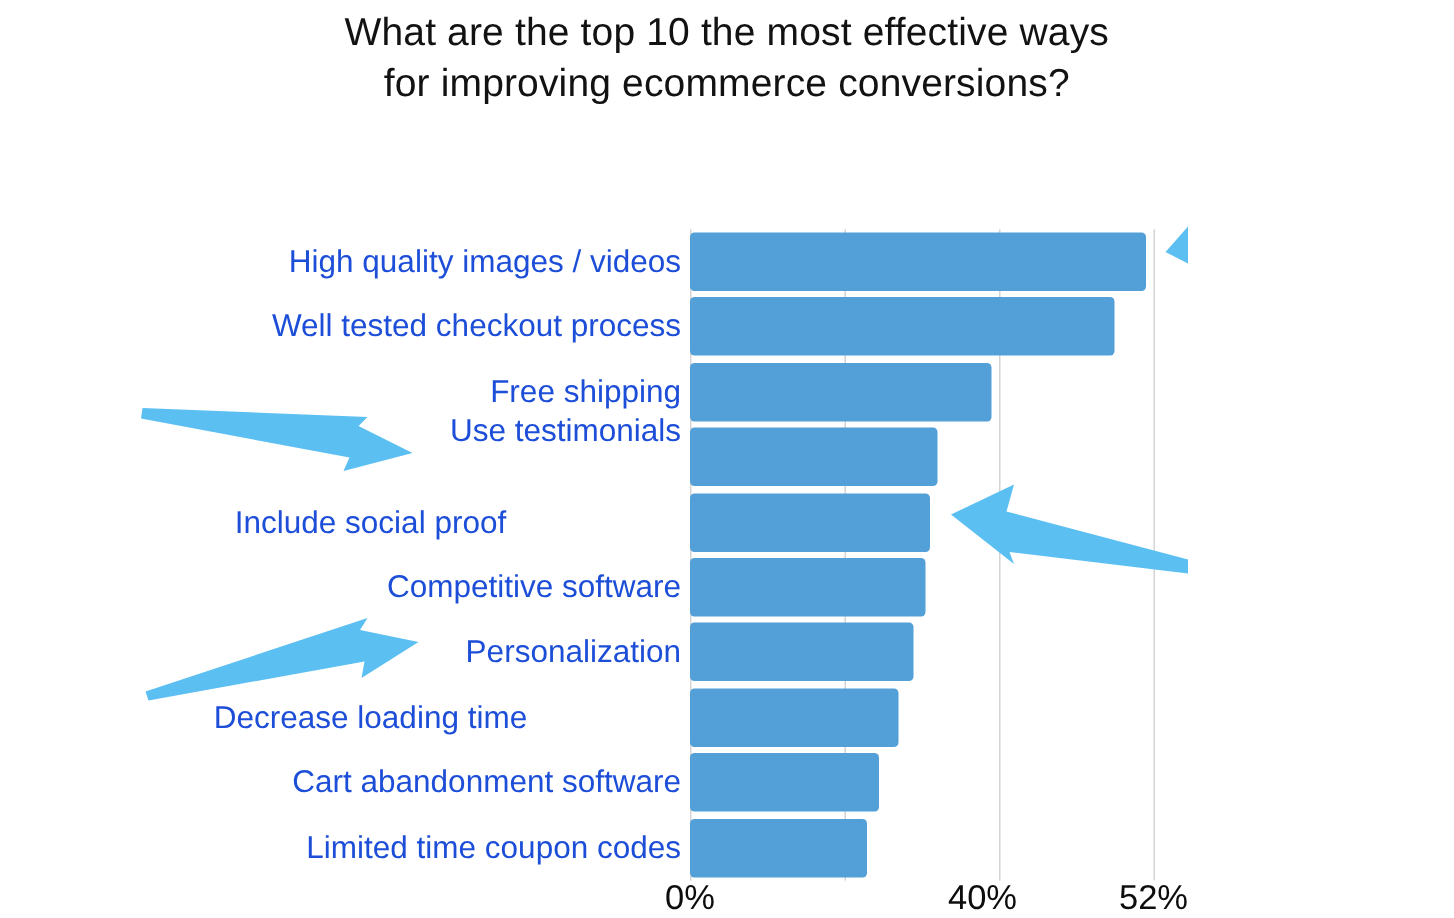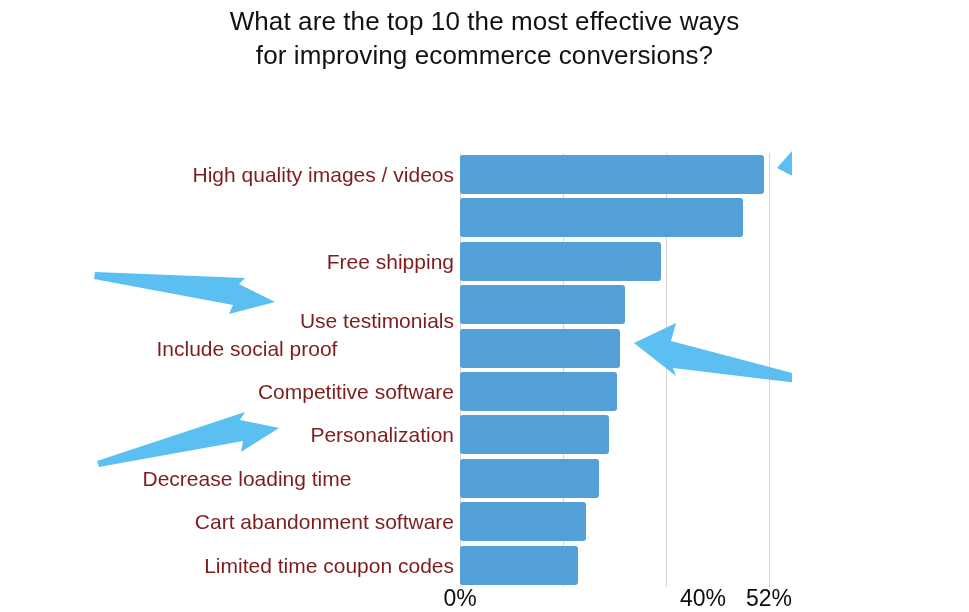--- a/index.html
+++ b/index.html
@@ -90,21 +90,21 @@
     height: 434px;
   }
   .cat-label {
     position: absolute;
     right: 0;
     width: 414px;
     height: 43.4px;
     line-height: 43.4px;
     text-align: right;
     font-size: 21px;
-    color: #7f1d1d;
+    color: #1d4ed8;
     white-space: nowrap;
   }
 
   
   .tick-labels {
     position: absolute;
     left: 0;
     top: 585px;
     width: 969px;
     height: 30px;
@@ -174,33 +174,34 @@
           <div class="bar" title="Cart abandonment software — 24.5%" style="width: 126.175px; background: rgb(83, 159, 216);"></div>
         </div>
         <div class="bar-row" style="top: 390.6px; height: 43.4px; width: 320px;">
           <div class="bar" title="Limited time coupon codes — 23%" style="width: 118.45px; background: rgb(83, 159, 216);"></div>
         </div>
       </div>
   </div>
 
   <div class="cat-labels">
       <div class="cat-label" style="top: 0px; height: 43.4px; line-height: 43.4px;">High quality images / videos</div>
+      <div class="cat-label" style="top: 43.4px; height: 43.4px; line-height: 43.4px;">Well tested checkout process</div>
       <div class="cat-label" style="top: 86.8px; height: 43.4px; line-height: 43.4px;">Free shipping</div>
-      <div class="cat-label" style="top: 146px; height: 43.4px; line-height: 43.4px; text-align: right;">Use testimonials</div>
+      <div class="cat-label" style="top: 113px; height: 43.4px; line-height: 43.4px; text-align: right;">Use testimonials</div>
       <div class="cat-label" style="top: 173.6px; height: 43.4px; line-height: 43.4px; text-align: center;">Include social proof</div>
       <div class="cat-label" style="top: 217px; height: 43.4px; line-height: 43.4px;">Competitive software</div>
       <div class="cat-label" style="top: 260.4px; height: 43.4px; line-height: 43.4px;">Personalization</div>
       <div class="cat-label" style="top: 303.8px; height: 43.4px; line-height: 43.4px; text-align: center;">Decrease loading time</div>
       <div class="cat-label" style="top: 347.2px; height: 43.4px; line-height: 43.4px;">Cart abandonment software</div>
       <div class="cat-label" style="top: 390.6px; height: 43.4px; line-height: 43.4px;">Limited time coupon codes</div>
     </div>
 
   <div class="tick-labels">
       <div class="tick-label" style="left: 460px;">0%</div>
-      <div class="tick-label" style="left: 703px;">40%</div>
+      <div class="tick-label" style="left: 655px;">40%</div>
       <div class="tick-label" style="left: 769px;">52%</div>
     </div>
 
   <svg class="arrows" viewBox="0 0 969 612" width="969" height="612">
 
     <polygon fill="#5bbff2" points="777,168 806,135 800,154 944,104 946,111 815,171 822,191"></polygon>
 
     <polygon fill="#5bbff2" points="634,343 676,323 671,341 807,377 806,384 673,368 676,376"></polygon>
 
     <polygon fill="#5bbff2" points="275,302 239,284 245,278 95,272 94,279 233,305 229,314"></polygon>

